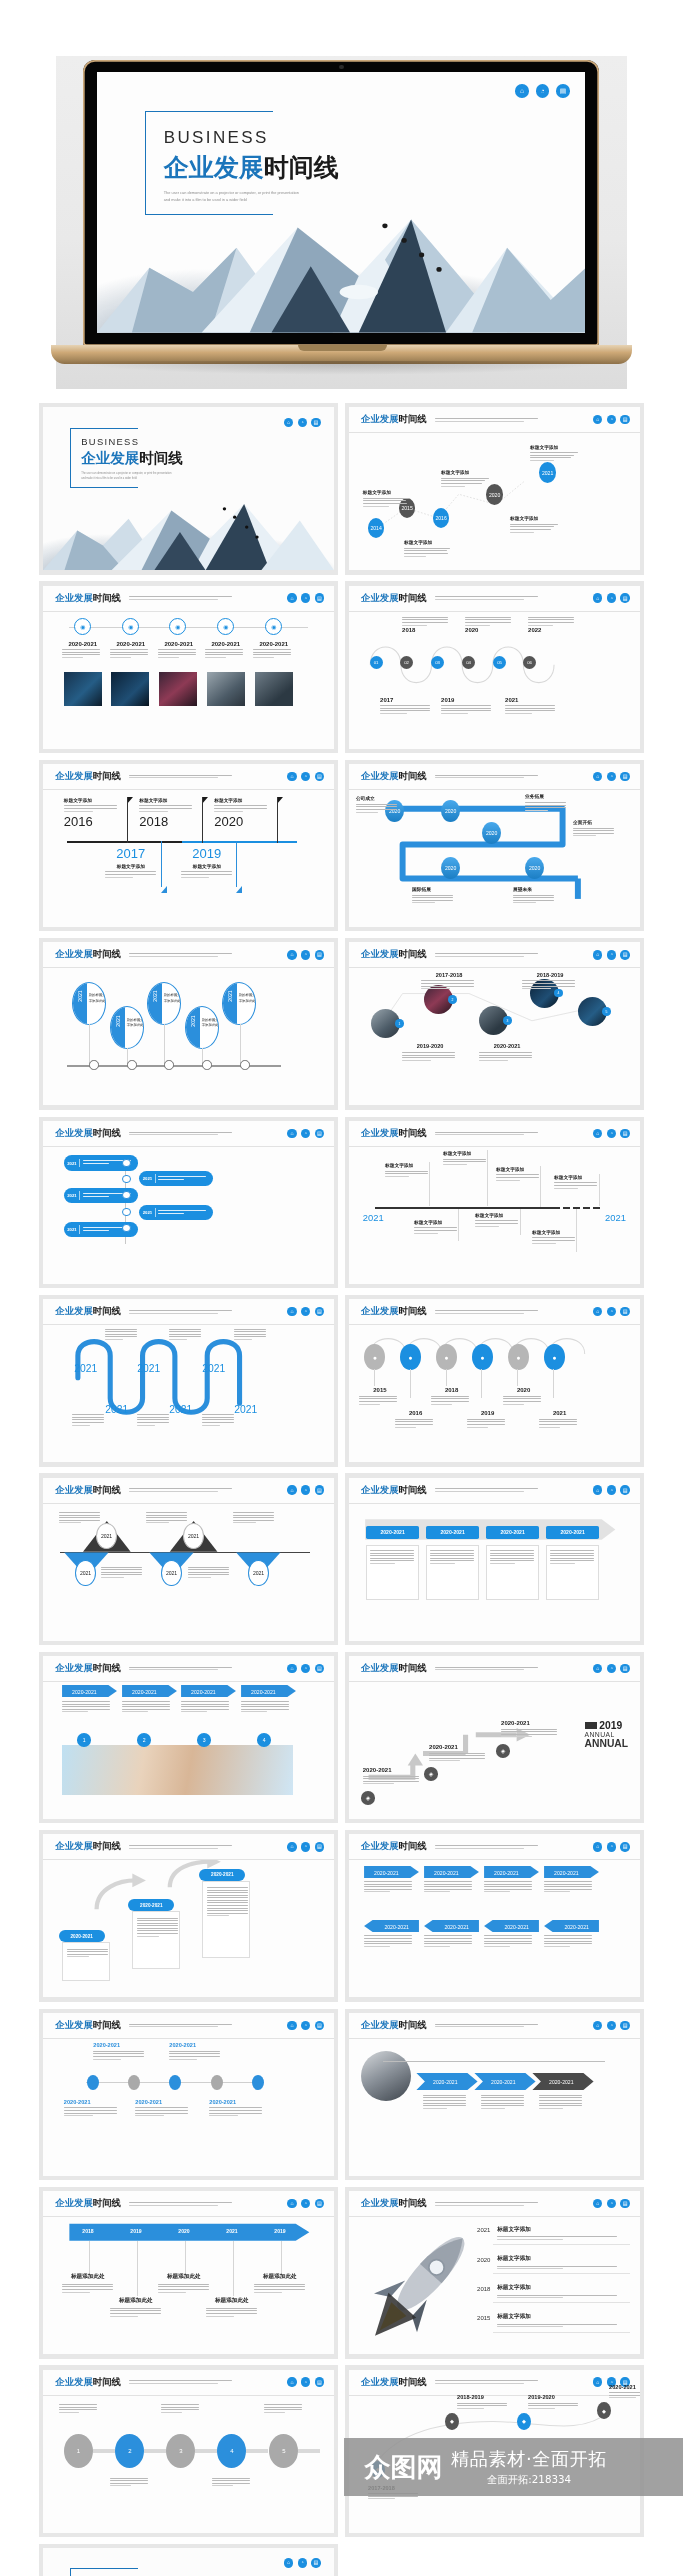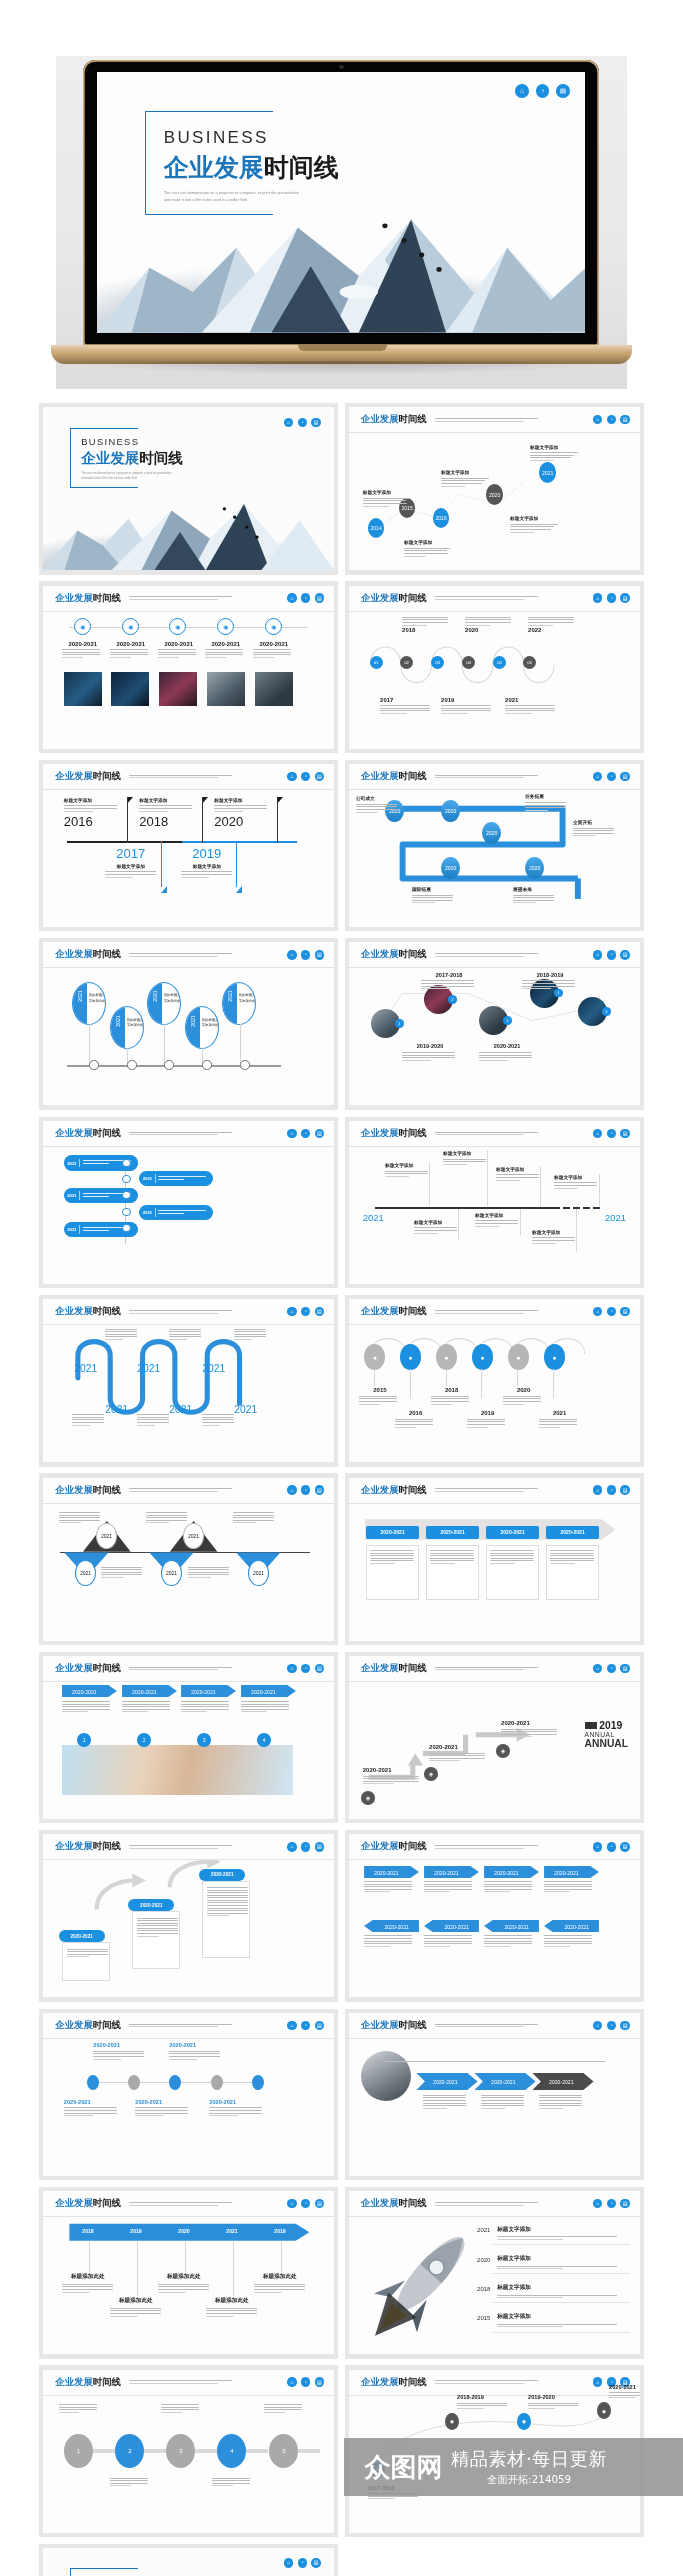--- a/index.html
+++ b/index.html
@@ -2046,17 +2046,17 @@
     </div>
     <div style="width:299px"></div>
   </div>
 </div>
 
 <div class="wm">
   <div class="wm-logo">
     <span>众图网</span>
   </div>
   <div class="wm-txt">
-    <div class="t1">精品素材·每日更新</div>
-    <div class="t2"><span>全面开拓:</span><span>214059</span></div>
+    <div class="t1">精品素材·全面开拓</div>
+    <div class="t2"><span>全面开拓:</span><span>218334</span></div>
   </div>
 </div>
 
 
 </body></html>

